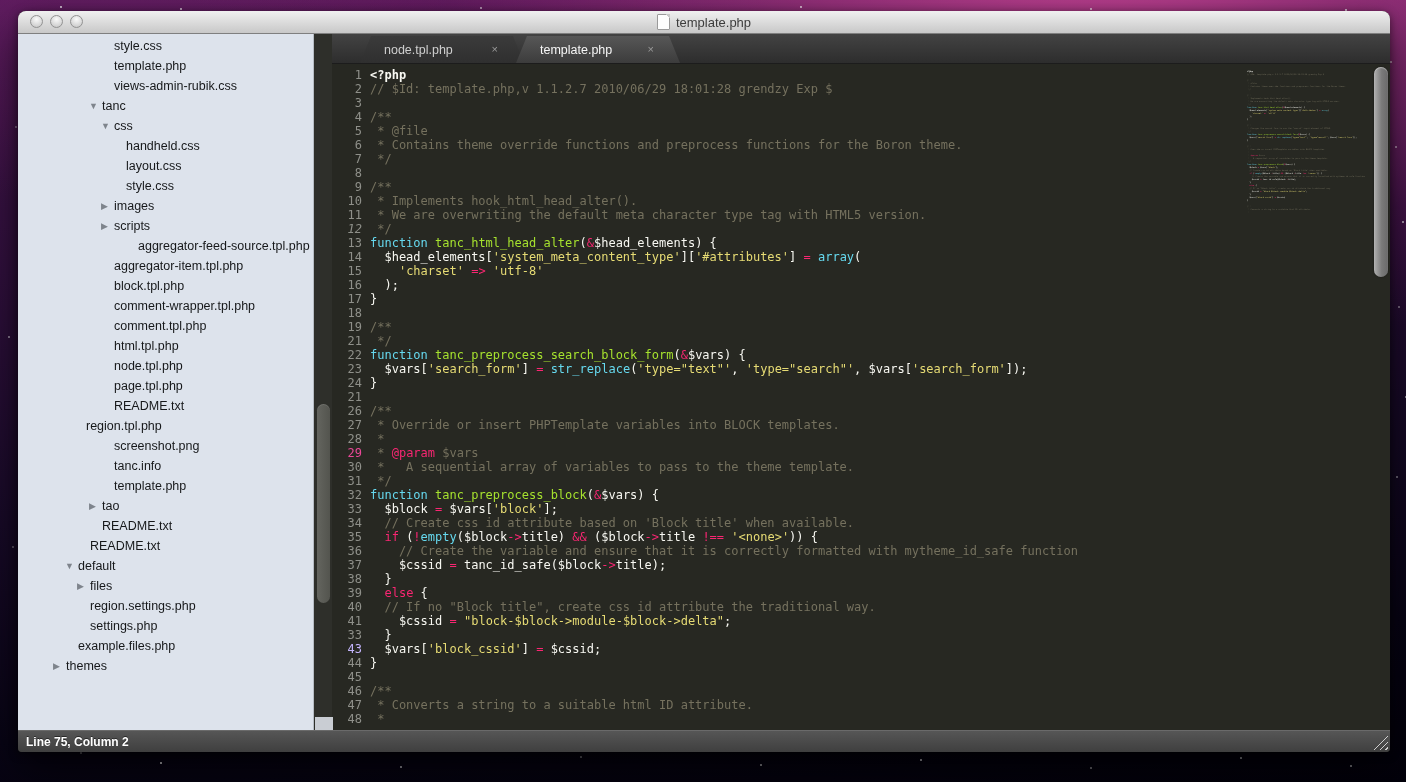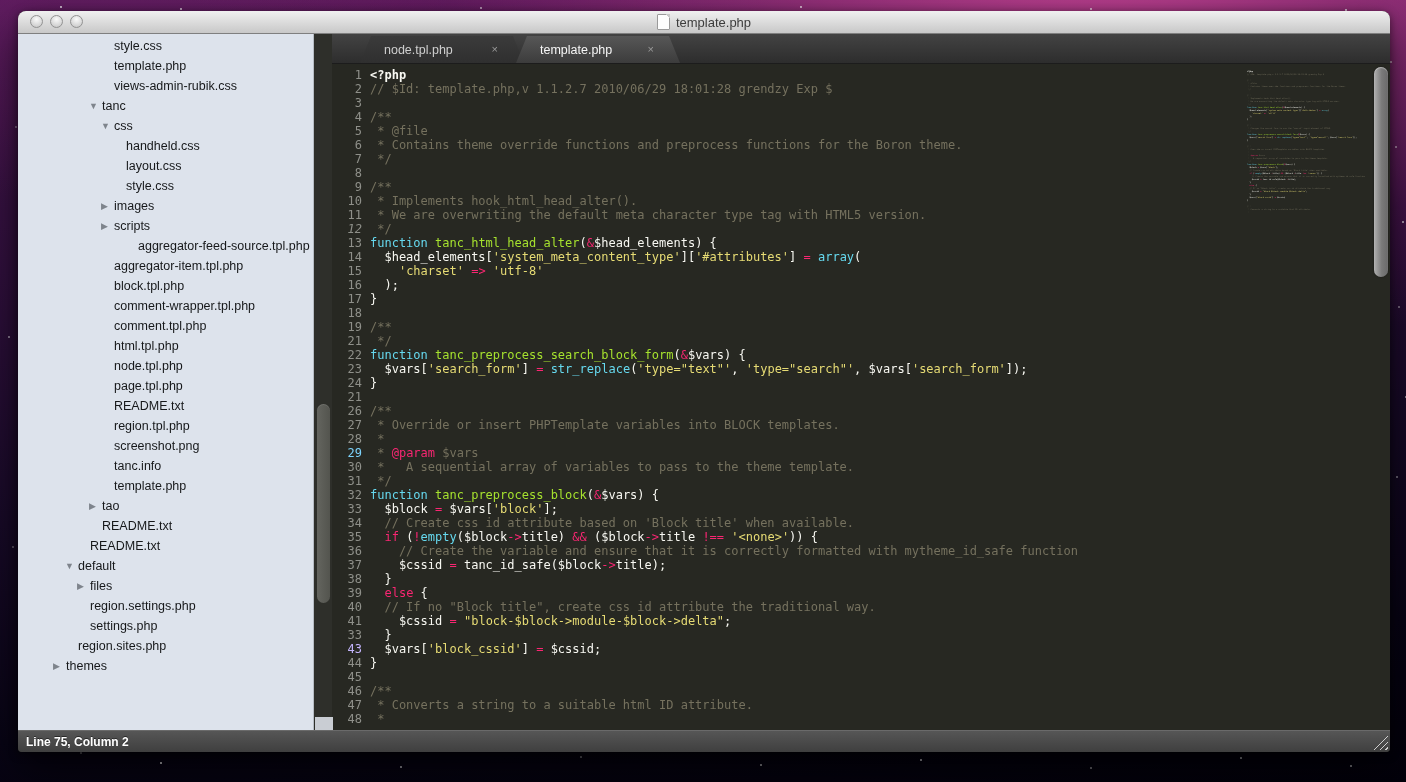--- a/index.html
+++ b/index.html
@@ -162,21 +162,21 @@
           </div>
           <div class="tree-row" style="padding-left: 96px;">
             <span>node.tpl.php</span>
           </div>
           <div class="tree-row" style="padding-left: 96px;">
             <span>page.tpl.php</span>
           </div>
           <div class="tree-row" style="padding-left: 96px;">
             <span>README.txt</span>
           </div>
-          <div class="tree-row" style="padding-left: 96px;">
+          <div class="tree-row" style="padding-left: 68px;">
             <span>region.tpl.php</span>
           </div>
           <div class="tree-row" style="padding-left: 96px;">
             <span>screenshot.png</span>
           </div>
           <div class="tree-row" style="padding-left: 96px;">
             <span>tanc.info</span>
           </div>
           <div class="tree-row" style="padding-left: 96px;">
             <span>template.php</span>
@@ -199,21 +199,21 @@
             <span class="tri">▶</span>
             <span>files</span>
           </div>
           <div class="tree-row" style="padding-left: 72px;">
             <span>region.settings.php</span>
           </div>
           <div class="tree-row" style="padding-left: 72px;">
             <span>settings.php</span>
           </div>
           <div class="tree-row" style="padding-left: 60px;">
-            <span>region.sites.php</span>
+            <span>example.files.php</span>
           </div>
           <div class="tree-row" style="padding-left: 35px;">
             <span class="tri">▶</span>
             <span>themes</span>
           </div>
         </div>
 
       <div class="side-scroll">
         <div class="side-thumb"></div>
         <div class="side-corner"></div>
@@ -252,21 +252,21 @@
               <div class="ln"><span class="num" style="color: rgb(143, 144, 138);">18</span><span class="lc"></span></div>
               <div class="ln"><span class="num" style="color: rgb(143, 144, 138);">19</span><span class="lc"><span style="color: rgb(117, 113, 94);">/**</span></span></div>
               <div class="ln"><span class="num" style="color: rgb(143, 144, 138);">21</span><span class="lc"><span style="color: rgb(117, 113, 94);"> */</span></span></div>
               <div class="ln"><span class="num" style="color: rgb(143, 144, 138);">22</span><span class="lc"><span style="color: rgb(102, 217, 239);">function </span><span style="color: rgb(166, 226, 46);">tanc_preprocess_search_block_form</span><span style="color: rgb(248, 248, 242);">(</span><span style="color: rgb(249, 38, 114);">&amp;</span><span style="color: rgb(248, 248, 242);">$vars) {</span></span></div>
               <div class="ln"><span class="num" style="color: rgb(143, 144, 138);">23</span><span class="lc"><span style="color: rgb(248, 248, 242);">  $vars[</span><span style="color: rgb(230, 219, 116);">'search_form'</span><span style="color: rgb(248, 248, 242);">] </span><span style="color: rgb(249, 38, 114);">=</span><span style="color: rgb(248, 248, 242);"> </span><span style="color: rgb(102, 217, 239);">str_replace</span><span style="color: rgb(248, 248, 242);">(</span><span style="color: rgb(230, 219, 116);">'type="text"'</span><span style="color: rgb(248, 248, 242);">, </span><span style="color: rgb(230, 219, 116);">'type="search"'</span><span style="color: rgb(248, 248, 242);">, $vars[</span><span style="color: rgb(230, 219, 116);">'search_form'</span><span style="color: rgb(248, 248, 242);">]);</span></span></div>
               <div class="ln"><span class="num" style="color: rgb(143, 144, 138);">24</span><span class="lc"><span style="color: rgb(248, 248, 242);">}</span></span></div>
               <div class="ln"><span class="num" style="color: rgb(143, 144, 138);">21</span><span class="lc"></span></div>
               <div class="ln"><span class="num" style="color: rgb(143, 144, 138);">26</span><span class="lc"><span style="color: rgb(117, 113, 94);">/**</span></span></div>
               <div class="ln"><span class="num" style="color: rgb(143, 144, 138);">27</span><span class="lc"><span style="color: rgb(117, 113, 94);"> * Override or insert PHPTemplate variables into BLOCK templates.</span></span></div>
               <div class="ln"><span class="num" style="color: rgb(143, 144, 138);">28</span><span class="lc"><span style="color: rgb(117, 113, 94);"> *</span></span></div>
-              <div class="ln"><span class="num" style="color: #7dd3fc;">29</span><span class="lc"><span style="color: rgb(117, 113, 94);"> * </span><span style="color: rgb(249, 38, 114);">@param</span><span style="color: rgb(117, 113, 94);"> $vars</span></span></div>
+              <div class="ln"><span class="num" style="color: #ec4899;">29</span><span class="lc"><span style="color: rgb(117, 113, 94);"> * </span><span style="color: rgb(249, 38, 114);">@param</span><span style="color: rgb(117, 113, 94);"> $vars</span></span></div>
               <div class="ln"><span class="num" style="color: rgb(143, 144, 138);">30</span><span class="lc"><span style="color: rgb(117, 113, 94);"> *   A sequential array of variables to pass to the theme template.</span></span></div>
               <div class="ln"><span class="num" style="color: rgb(143, 144, 138);">31</span><span class="lc"><span style="color: rgb(117, 113, 94);"> */</span></span></div>
               <div class="ln"><span class="num" style="color: rgb(143, 144, 138);">32</span><span class="lc"><span style="color: rgb(102, 217, 239);">function </span><span style="color: rgb(166, 226, 46);">tanc_preprocess_block</span><span style="color: rgb(248, 248, 242);">(</span><span style="color: rgb(249, 38, 114);">&amp;</span><span style="color: rgb(248, 248, 242);">$vars) {</span></span></div>
               <div class="ln"><span class="num" style="color: rgb(143, 144, 138);">33</span><span class="lc"><span style="color: rgb(248, 248, 242);">  $block </span><span style="color: rgb(249, 38, 114);">=</span><span style="color: rgb(248, 248, 242);"> $vars[</span><span style="color: rgb(230, 219, 116);">'block'</span><span style="color: rgb(248, 248, 242);">];</span></span></div>
               <div class="ln"><span class="num" style="color: rgb(143, 144, 138);">34</span><span class="lc"><span style="color: rgb(117, 113, 94);">  // Create css id attribute based on 'Block title' when available.</span></span></div>
               <div class="ln"><span class="num" style="color: rgb(143, 144, 138);">35</span><span class="lc"><span style="color: rgb(248, 248, 242);">  </span><span style="color: rgb(249, 38, 114);">if</span><span style="color: rgb(248, 248, 242);"> (</span><span style="color: rgb(249, 38, 114);">!</span><span style="color: rgb(102, 217, 239);">empty</span><span style="color: rgb(248, 248, 242);">($block</span><span style="color: rgb(249, 38, 114);">-&gt;</span><span style="color: rgb(248, 248, 242);">title) </span><span style="color: rgb(249, 38, 114);">&amp;&amp;</span><span style="color: rgb(248, 248, 242);"> ($block</span><span style="color: rgb(249, 38, 114);">-&gt;</span><span style="color: rgb(248, 248, 242);">title </span><span style="color: rgb(249, 38, 114);">!==</span><span style="color: rgb(248, 248, 242);"> </span><span style="color: rgb(230, 219, 116);">'&lt;none&gt;'</span><span style="color: rgb(248, 248, 242);">)) {</span></span></div>
               <div class="ln"><span class="num" style="color: rgb(143, 144, 138);">36</span><span class="lc"><span style="color: rgb(117, 113, 94);">    // Create the variable and ensure that it is correctly formatted with mytheme_id_safe function</span></span></div>
               <div class="ln"><span class="num" style="color: rgb(143, 144, 138);">37</span><span class="lc"><span style="color: rgb(248, 248, 242);">    $cssid </span><span style="color: rgb(249, 38, 114);">=</span><span style="color: rgb(248, 248, 242);"> tanc_id_safe($block</span><span style="color: rgb(249, 38, 114);">-&gt;</span><span style="color: rgb(248, 248, 242);">title);</span></span></div>
               <div class="ln"><span class="num" style="color: rgb(143, 144, 138);">38</span><span class="lc"><span style="color: rgb(248, 248, 242);">  }</span></span></div>
               <div class="ln"><span class="num" style="color: rgb(143, 144, 138);">39</span><span class="lc"><span style="color: rgb(248, 248, 242);">  </span><span style="color: rgb(249, 38, 114);">else</span><span style="color: rgb(248, 248, 242);"> {</span></span></div>

